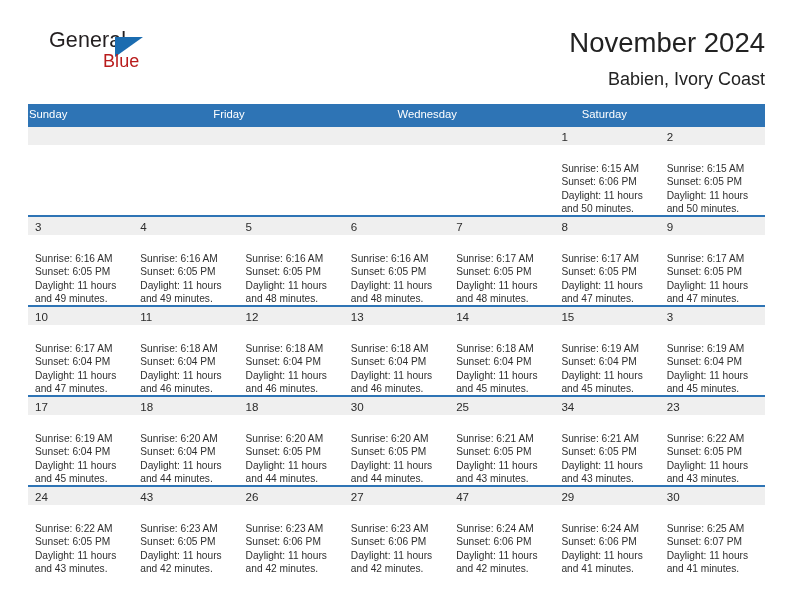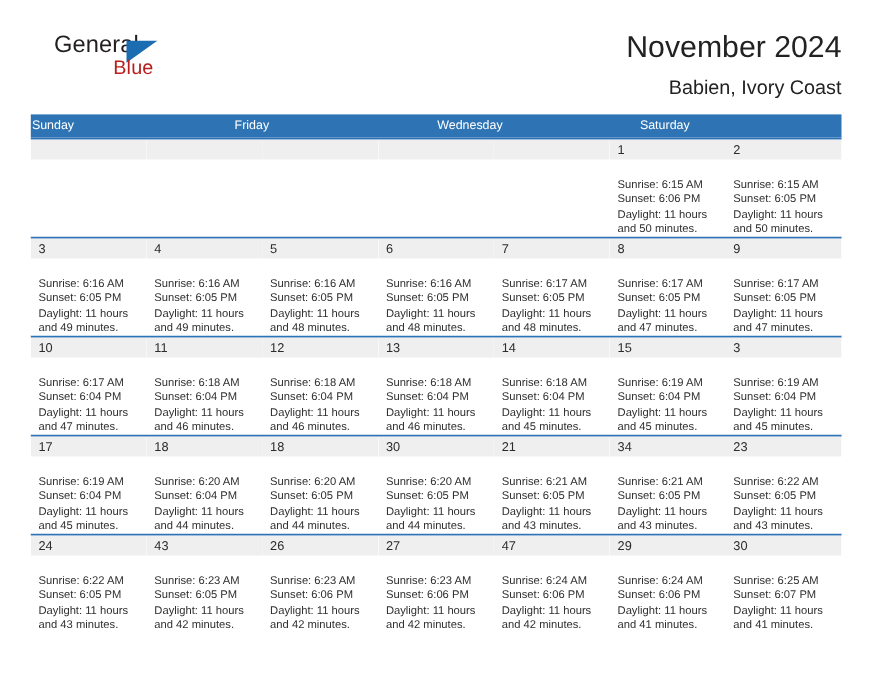--- a/index.html
+++ b/index.html
@@ -366,21 +366,21 @@
           <div class="day-cell">
             <div class="day-num-band"><span class="day-num">30</span></div>
             <div class="day-info">
               <div>Sunrise: 6:20 AM</div>
               <div>Sunset: 6:05 PM</div>
               <div>Daylight: 11 hours</div>
               <div>and 44 minutes.</div>
             </div>
           </div>
           <div class="day-cell">
-            <div class="day-num-band"><span class="day-num">21</span></div>
+            <div class="day-num-band"><span class="day-num">25</span></div>
             <div class="day-info">
               <div>Sunrise: 6:21 AM</div>
               <div>Sunset: 6:05 PM</div>
               <div>Daylight: 11 hours</div>
               <div>and 43 minutes.</div>
             </div>
           </div>
           <div class="day-cell">
             <div class="day-num-band"><span class="day-num">34</span></div>
             <div class="day-info">

